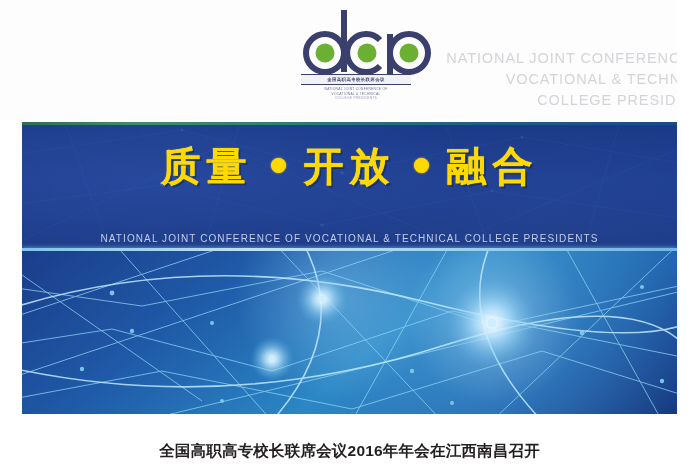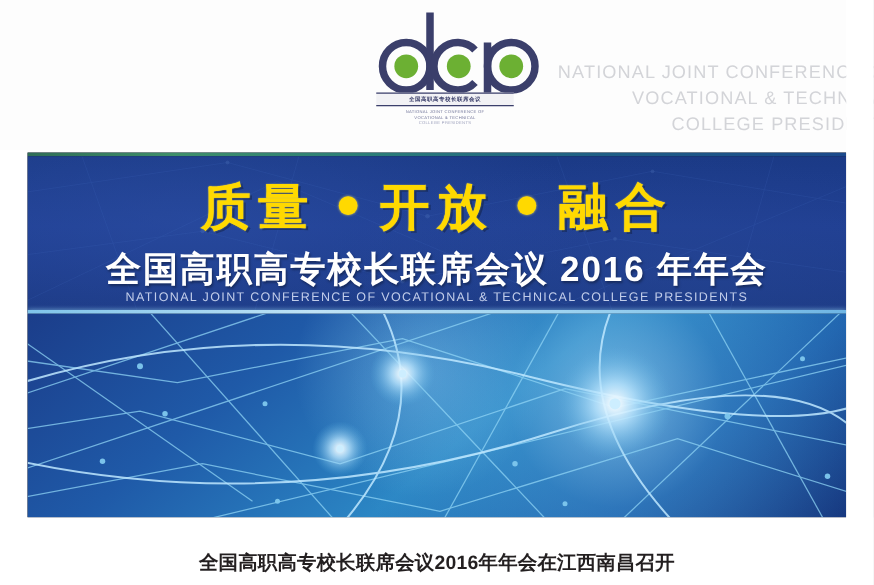--- a/index.html
+++ b/index.html
@@ -51,21 +51,21 @@
     font-size:14.5px;line-height:21px;
     letter-spacing:.9px;
     white-space:nowrap;
   }
   .header-en span{display:block;}
 
   
   .banner{
     position:absolute;left:22px;top:122px;width:655px;height:292px;
     overflow:hidden;
-    background:#0f172a;
+    background:#15803d;
   }
   .banner-topline{
     position:absolute;left:0;top:0;width:100%;height:3px;
     background:linear-gradient(90deg,#2f6d57 0%,#3f8f6a 18%,#2b7d78 42%,#1f5f86 70%,#1b4a8c 100%);
   }
   .banner-upper{
     position:absolute;left:0;top:3px;width:100%;height:125px;
     background:
       radial-gradient(ellipse 70% 120% at 20% 40%, rgba(45,80,165,.55) 0%, rgba(27,52,125,0) 70%),
       radial-gradient(ellipse 60% 100% at 78% 70%, rgba(40,72,150,.5) 0%, rgba(27,52,125,0) 70%),
@@ -208,21 +208,20 @@
           <circle cx="300" cy="100" r="1.8"></circle>
             <circle cx="470" cy="66" r="1.5"></circle>
         </g>
       </svg>
     </div>
 
     <div class="headline">
       <span>质量</span><span class="dot"></span><span>开放</span><span class="dot"></span><span>融合</span>
     </div>
 
-    <div class="subline">全国高职高专校长联席会议 2016 年年会</div>
     <div class="subline-en">NATIONAL JOINT CONFERENCE OF VOCATIONAL &amp; TECHNICAL COLLEGE PRESIDENTS</div>
 
     <div class="banner-mid-rule"></div>
 
     <div class="banner-lower">
       <svg viewBox="0 0 655 163" preserveAspectRatio="none" width="100%" height="100%" xmlns="http://www.w3.org/2000/svg">
         <defs>
           <radialGradient id="glow" cx="50%" cy="50%" r="50%">
             <stop offset="0%" stop-color="#ffffff" stop-opacity="1"></stop>
             <stop offset="35%" stop-color="#bfe8ff" stop-opacity="0.75"></stop>

